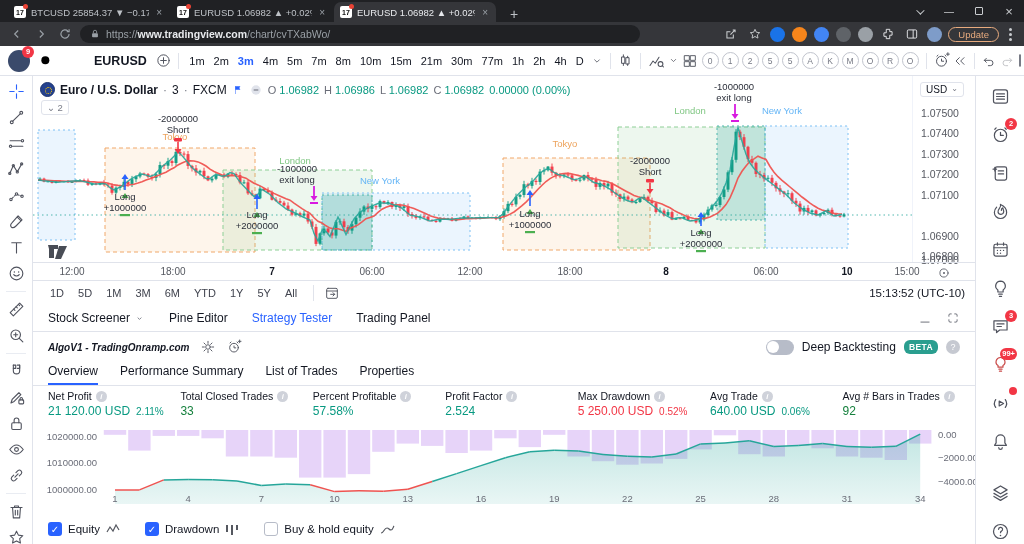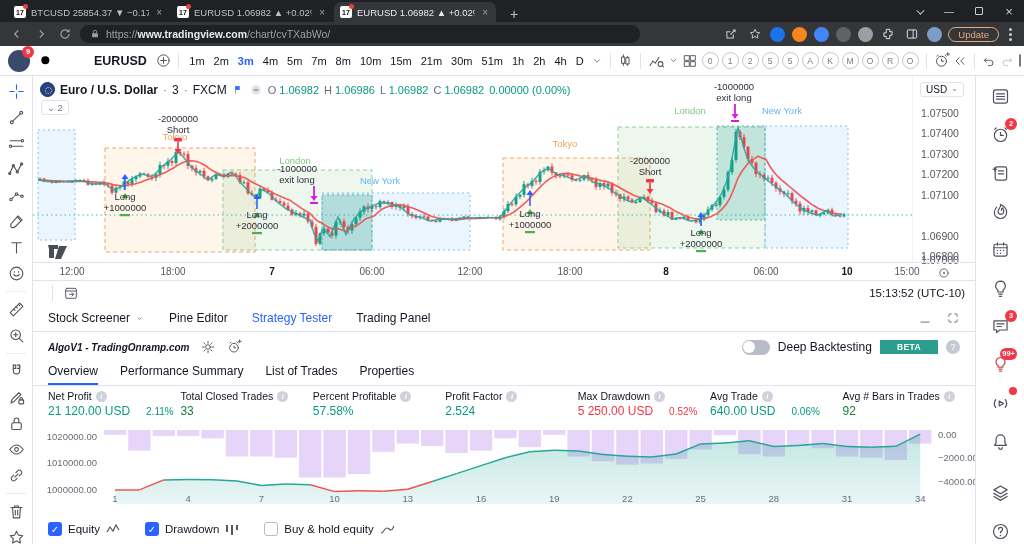--- a/index.html
+++ b/index.html
@@ -88,32 +88,32 @@
   .ptab.active { color:#2962ff; }
   #panelwin { margin-left:auto; display:flex; gap:14px; color:#555860; }
   #panelwin .ic svg { width:14px; height:14px; }
 
   #strategyrow { height:30px; display:flex; align-items:center; padding:0 15px; gap:10px; }
   #strategyrow .name { font-weight:bold; font-size:10px; cursor:pointer;font-style:italic; }
   #strategyrow .ic svg { width:16px; height:16px; }
   #dbwrap { margin-left:auto; display:flex; align-items:center; gap:8px; font-size:12px; }
   #toggle { width:28px; height:15px; border-radius:8px; background:#b7bcc8; position:relative; cursor:pointer; }
   #toggle i { position:absolute; left:1.5px; top:1.5px; width:12px; height:12px; background:#fff; border-radius:50%; }
-  #beta { background:#2a9e8f; color:#fff; font-size:8.5px; font-weight:bold; border-radius:0; padding:2px 17px; letter-spacing:.4px; }
+  #beta { background:#2a9e8f; color:#fff; font-size:8.5px; font-weight:bold; border-radius:6px; padding:2px 5px; letter-spacing:.4px; }
   .qmark { width:14px; height:14px; border-radius:50%; background:#c6c9d1; color:#fff; font-size:9px; display:flex; align-items:center; justify-content:center; cursor:pointer; }
 
   #subtabs { height:24px; display:flex; align-items:flex-start; padding:0 15px; gap:22px; font-size:12px; border-bottom:1px solid #e0e3eb; }
   .stab { padding:2px 0 5px; cursor:pointer; color:#131722; border-bottom:2px solid transparent; }
   .stab.active { border-bottom:2px solid #2962ff; }
 
   #metrics { height:36px; display:flex; padding:4px 0 0 15px; }
   .metric { flex:1; }
   .metric .lb { font-size:10.5px; color:#131722; display:flex; align-items:center; gap:4px; white-space:nowrap; }
   .iinfo { width:11px; height:11px; border-radius:50%; background:#cfd2da; color:#fff; font-size:7.5px; display:inline-flex; align-items:center; justify-content:center; font-style:italic; font-weight:bold; }
-  .metric .vals { margin-top:2px; font-size:12px; display:flex; align-items:baseline; gap:16px; white-space:nowrap; }
+  .metric .vals { margin-top:2px; font-size:12px; display:flex; align-items:baseline; gap:6px; white-space:nowrap; }
   .metric .sub { font-size:10px; }
   .c-teal { color:#089981; } .c-red { color:#f23645; } .c-dark { color:#15803d; }
 
   #eqlegend { position:absolute; left:0; top:209px; width:942px; height:30px; display:flex; align-items:center; padding:0 15px; gap:24px; font-size:11.5px; }
   .cb { width:14px; height:14px; border-radius:3px; display:flex; align-items:center; justify-content:center; font-size:10px; color:#fff; cursor:pointer; }
   .cb.on { background:#2962ff; }
   .cb.off { background:#fff; border:1px solid #b7bcc8; }
   .litem { display:flex; align-items:center; gap:6px; }
   .litem svg { width:15px; height:13px; stroke:#555860; fill:none; stroke-width:1.2; }
   #modebtns { margin-left:auto; display:flex; gap:4px; font-size:11.5px; }
@@ -237,21 +237,21 @@
         <span class="tf">2m</span>
         <span class="tf active">3m</span>
         <span class="tf">4m</span>
         <span class="tf">5m</span>
         <span class="tf">7m</span>
         <span class="tf">8m</span>
         <span class="tf">10m</span>
         <span class="tf">15m</span>
         <span class="tf">21m</span>
         <span class="tf">30m</span>
-        <span class="tf">51m</span>
+        <span class="tf">77m</span>
         <span class="tf">1h</span>
         <span class="tf">2h</span>
         <span class="tf">4h</span>
         <span class="tf">D</span>
       </div>
     <div class="ic">
         <svg viewBox="0 0 24 24" width="14" height="14">
           <path d="M8 10l4 4 4-4"></path>
         </svg>
       </div>
@@ -967,20 +967,31 @@
       <span class="tlab" style="left: 339px;">06:00</span>
       <span class="tlab" style="left: 437px;">12:00</span>
       <span class="tlab" style="left: 537px;">18:00</span>
       <span class="tlab b" style="left: 633px;">8</span>
       <span class="tlab" style="left: 733px;">06:00</span>
       <span class="tlab b" style="left: 814px;">10</span>
       <span class="tlab" style="left: 874px;">15:00</span>
     </div>
 
   <div id="rangerow">
+    <span id="ranges-holder" style="display:flex;gap:2px;">
+        <span class="rbtn">1D</span>
+        <span class="rbtn">5D</span>
+        <span class="rbtn">1M</span>
+        <span class="rbtn">3M</span>
+        <span class="rbtn">6M</span>
+        <span class="rbtn">YTD</span>
+        <span class="rbtn">1Y</span>
+        <span class="rbtn">5Y</span>
+        <span class="rbtn">All</span>
+      </span>
     <span class="sep" style="margin:0 8px;"></span>
     <div class="ic">
         <svg viewBox="0 0 24 24" width="16" height="16">
           <rect x="4" y="5" width="16" height="15" rx="2"></rect>
           <path d="M4 9h16M10 14h6M13.5 11.5L16 14l-2.5 2.5"></path>
         </svg>
       </div>
     <span id="clock">15:13:52 (UTC-10)</span>
   </div>
 

